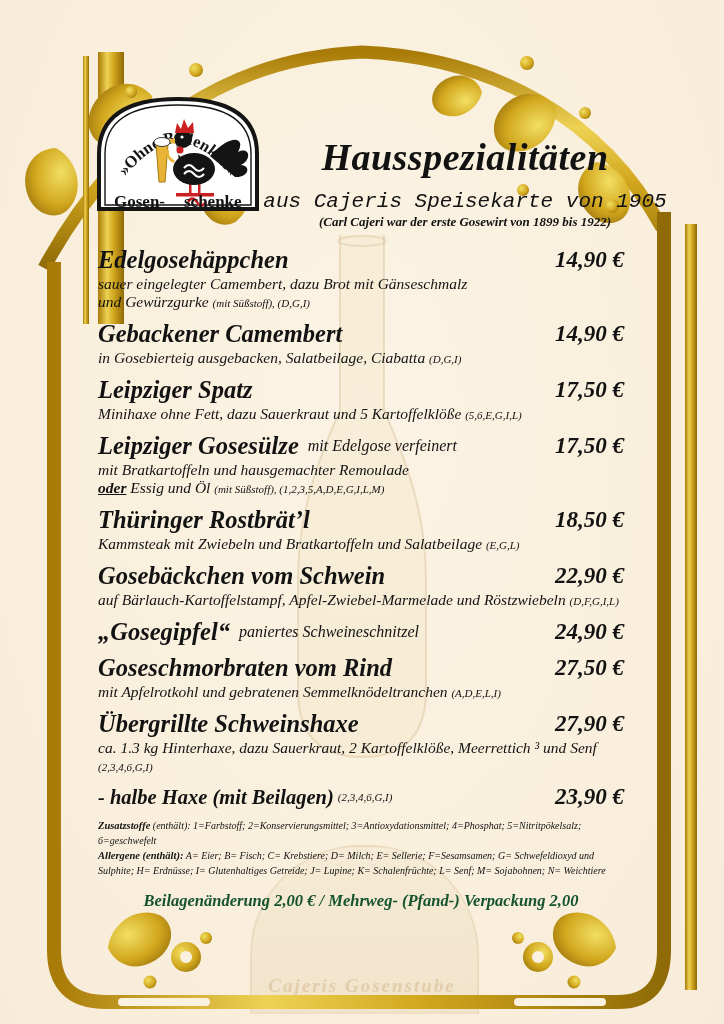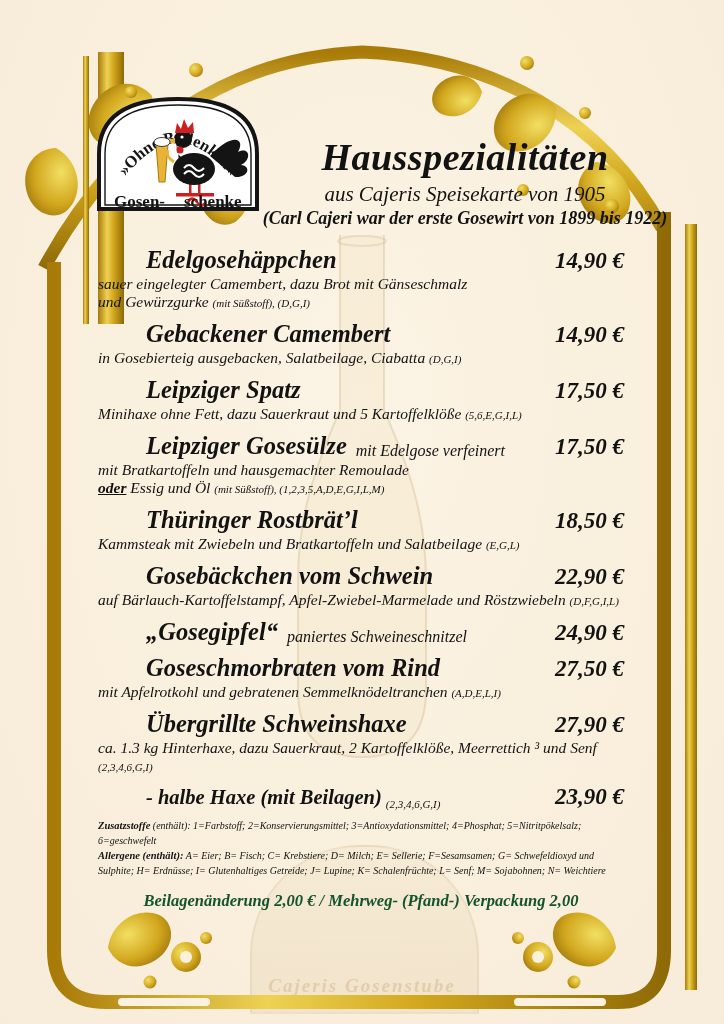--- a/index.html
+++ b/index.html
@@ -14,26 +14,26 @@
     background:linear-gradient(180deg,rgba(228,203,158,0.12),rgba(210,180,130,0.18));}
   .wm-text{position:absolute;left:0;top:975px;width:724px;text-align:center;
     font-style:italic;font-weight:bold;font-size:19px;color:rgba(196,162,104,0.35);letter-spacing:2px;}
   
   .frame{position:absolute;inset:0;z-index:1;pointer-events:none;}
   
   .logo{position:absolute;left:92px;top:92px;width:172px;height:124px;z-index:4;}
   
   .header{position:absolute;left:258px;top:138px;width:414px;text-align:center;z-index:3;color:#121212;}
   .title{font-size:38px;font-weight:bold;font-style:italic;letter-spacing:.5px;line-height:1.05;}
-  .subtitle{font-size:21px;font-style:italic;margin-top:4px;}
-  .note{font-size:18px;font-weight:bold;font-style:italic;margin-top:1px;}
+  .subtitle{font-size:21px;font-style:italic;margin-top:12px;font-family:Liberation Mono, monospace;}
+  .note{font-size:13px;font-weight:bold;font-style:italic;margin-top:1px;}
   
   .content{position:absolute;left:98px;top:246px;width:526px;z-index:2;color:#121212;}
   .item{margin-bottom:8px;}
-  .item-head{display:flex;align-items:flex-end;padding-left:48px;}
+  .item-head{display:flex;align-items:center;}
   .item-name{font-weight:bold;font-style:italic;font-size:24.5px;line-height:28px;white-space:nowrap;}
   .item.sub .item-name{font-size:20.5px;line-height:26px;}
   .item-suffix{font-style:italic;font-size:16px;margin-left:9px;white-space:nowrap;}
   .item-name-small{font-style:italic;font-size:11px;margin-left:4px;white-space:nowrap;}
   .item-price{margin-left:auto;font-weight:bold;font-style:italic;font-size:23px;white-space:nowrap;}
   .item-desc{margin-top:1px;}
   .desc-line{font-style:italic;font-size:15.5px;line-height:18px;}
   .desc-small{font-size:11px;}
   .desc-prefix{font-weight:bold;text-decoration:underline;}
   

